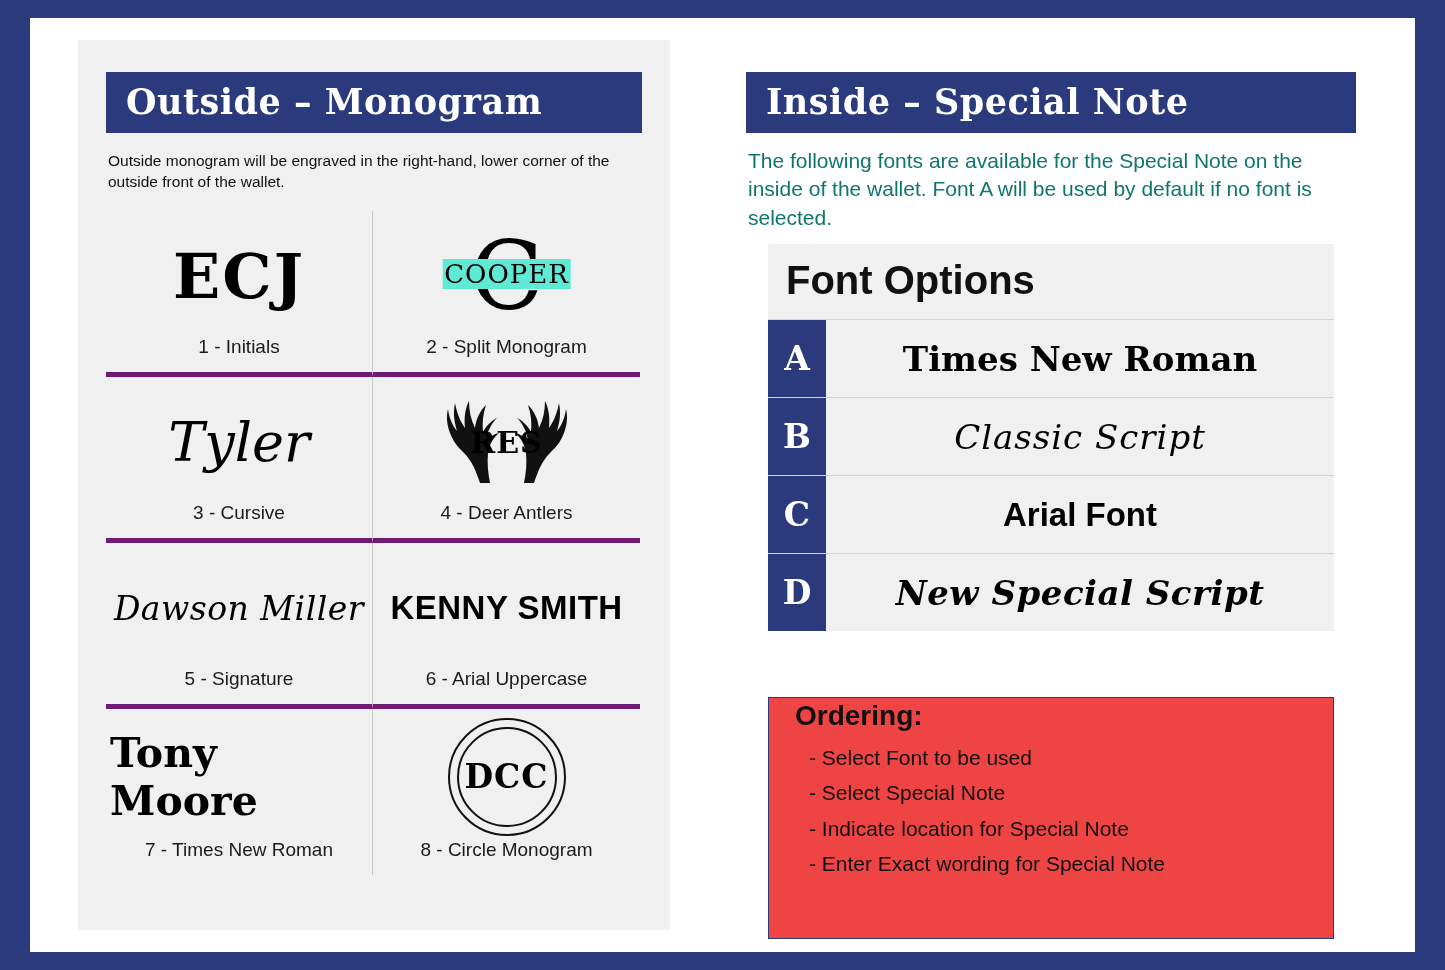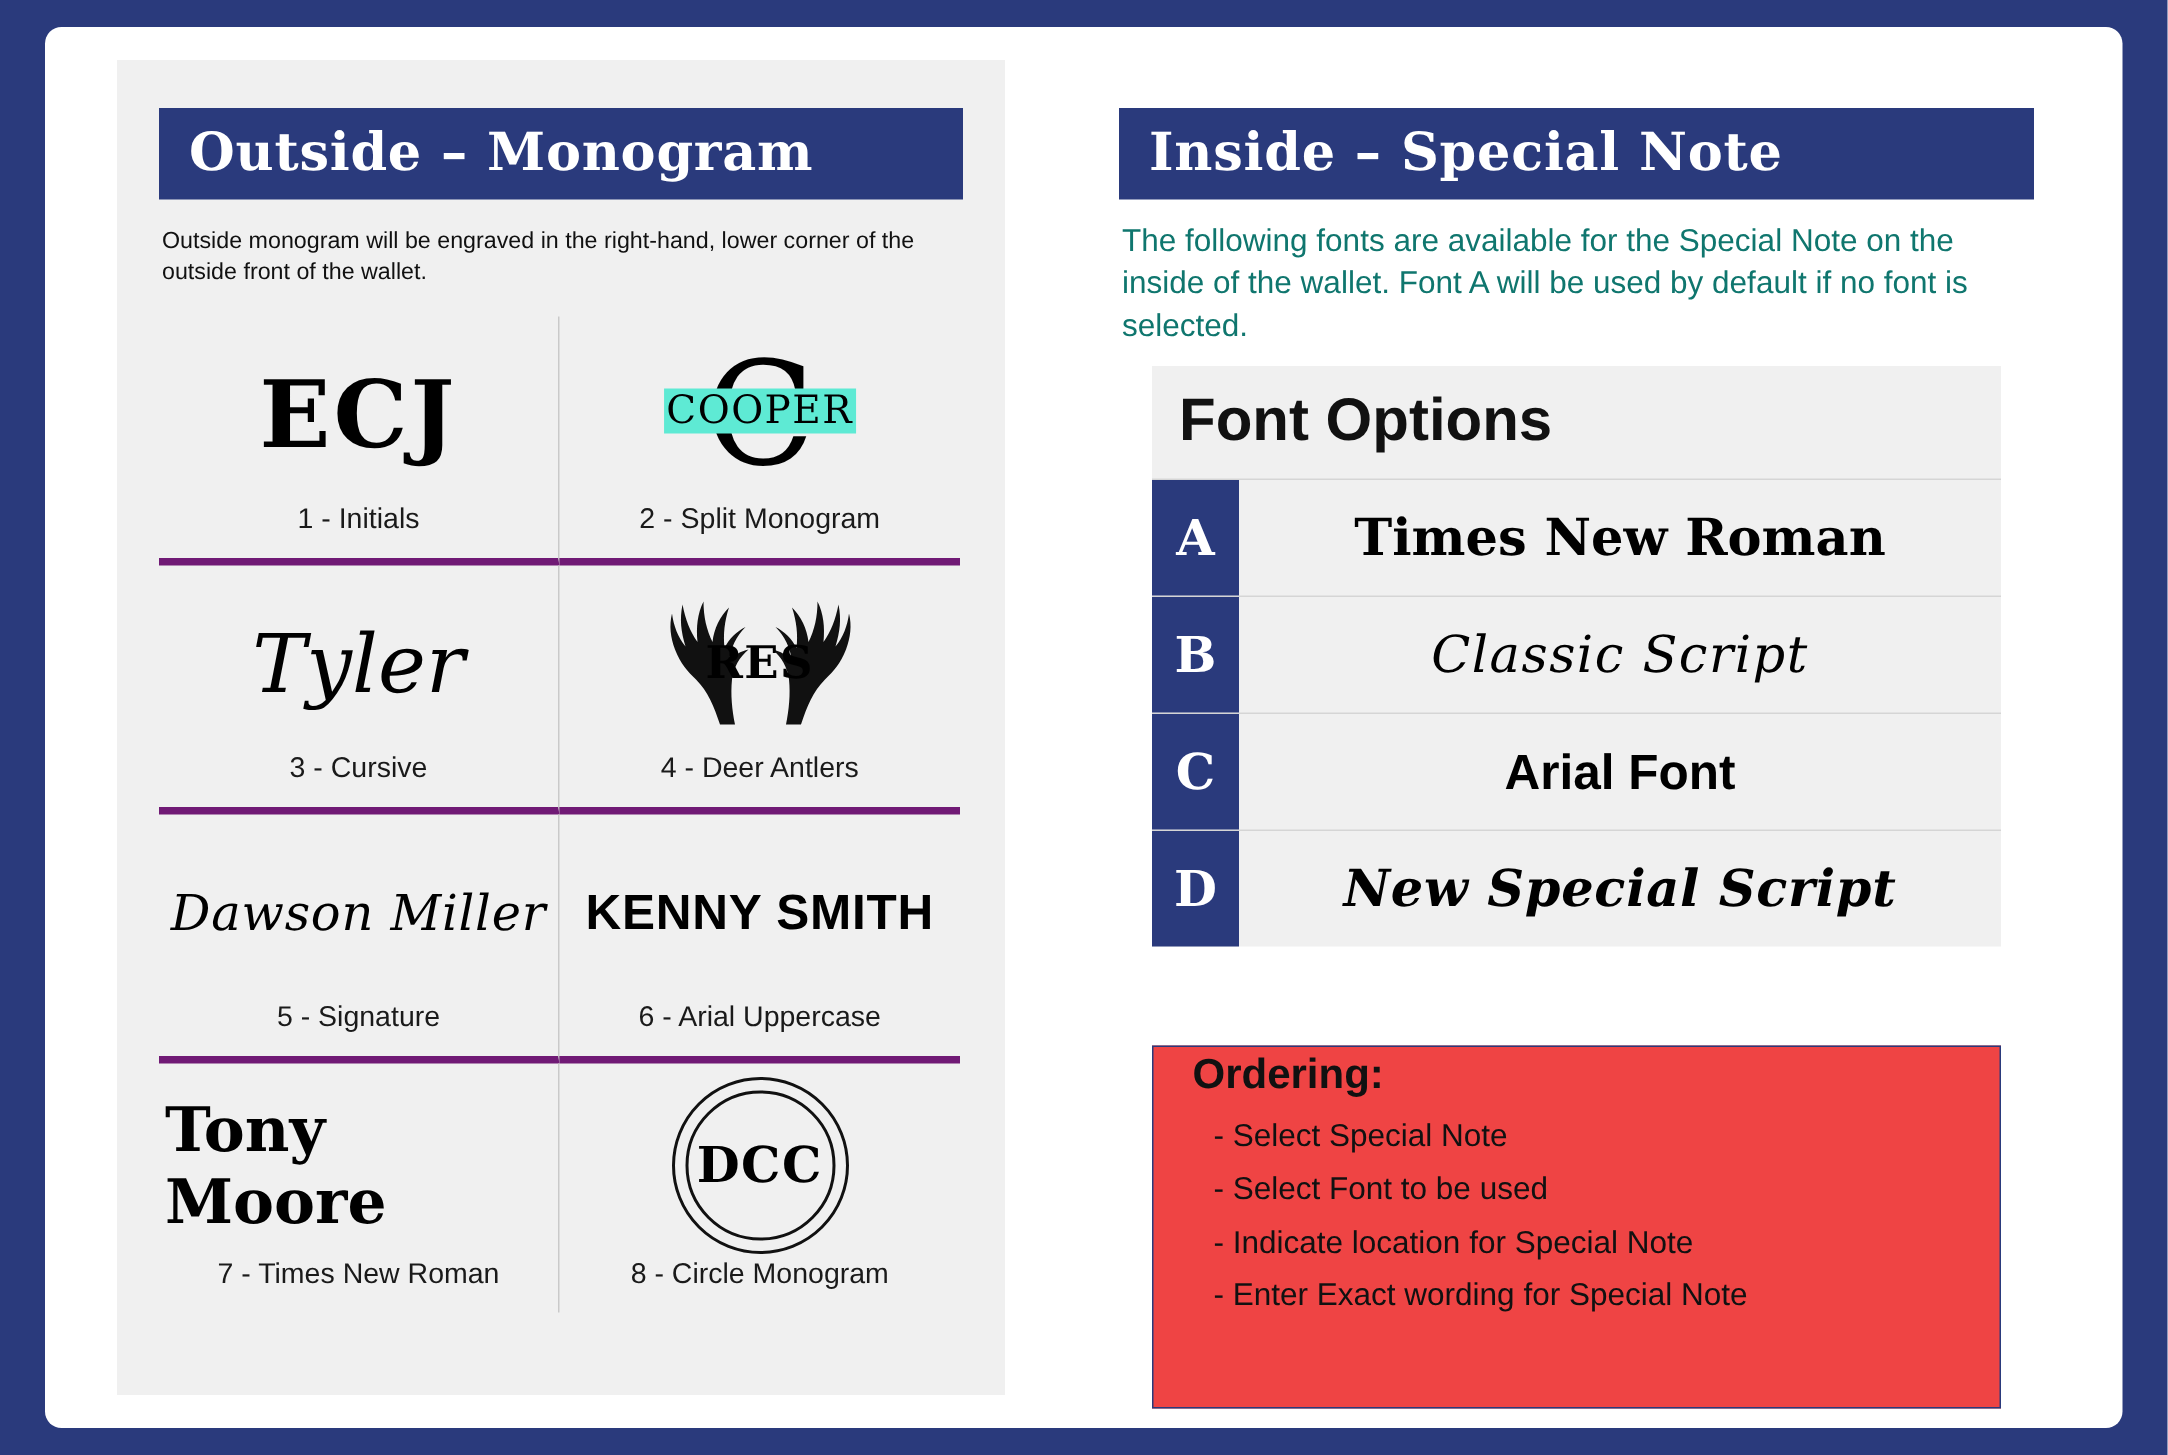--- a/index.html
+++ b/index.html
@@ -8,21 +8,20 @@
     width:1445px; height:970px;
     background:#2a3a7c;
     font-family:"Liberation Sans", sans-serif;
     overflow:hidden;
   }
   .page {
     position:absolute;
     left:30px; top:18px;
     width:1385px; height:934px;
     background:#ffffff;
-    border-radius:11px;
   }
   
   .left-panel {
     position:absolute;
     left:48px; top:22px;
     width:592px; height:890px;
     background:#f0f0f0;
   }
   .banner {
     background:#2a3a7c;
@@ -371,20 +370,20 @@
       <div class="font-row">
         <div class="font-letter">D</div>
         <div class="font-sample">
           <span class="f-newengland">New Special Script</span>
         </div>
       </div>
     </div>
 
     <div class="ordering-box">
       <div class="ordering-title">Ordering:</div>
+      <div class="ordering-item">- Select Font to be used</div>
       <div class="ordering-item">- Select Special Note</div>
-      <div class="ordering-item">- Select Font to be used</div>
       <div class="ordering-item">- Indicate location for Special Note</div>
       <div class="ordering-item">- Enter Exact wording for Special Note</div>
     </div>
   </div>
 
 </div>
 
 </body></html>

